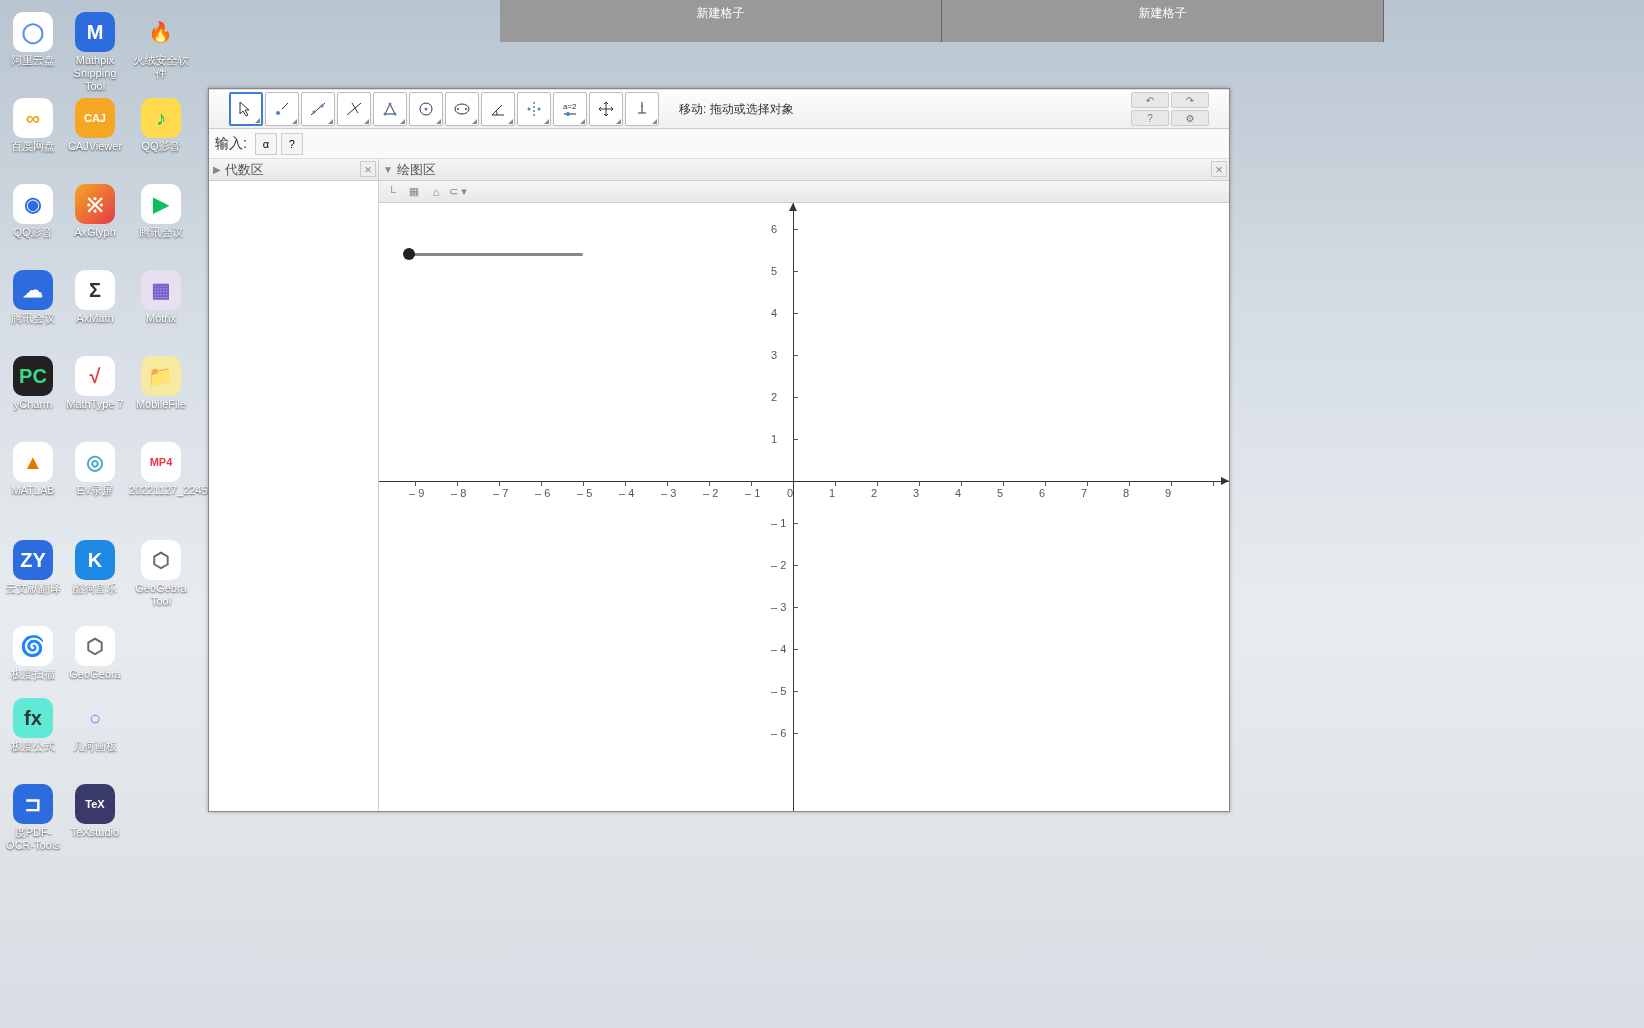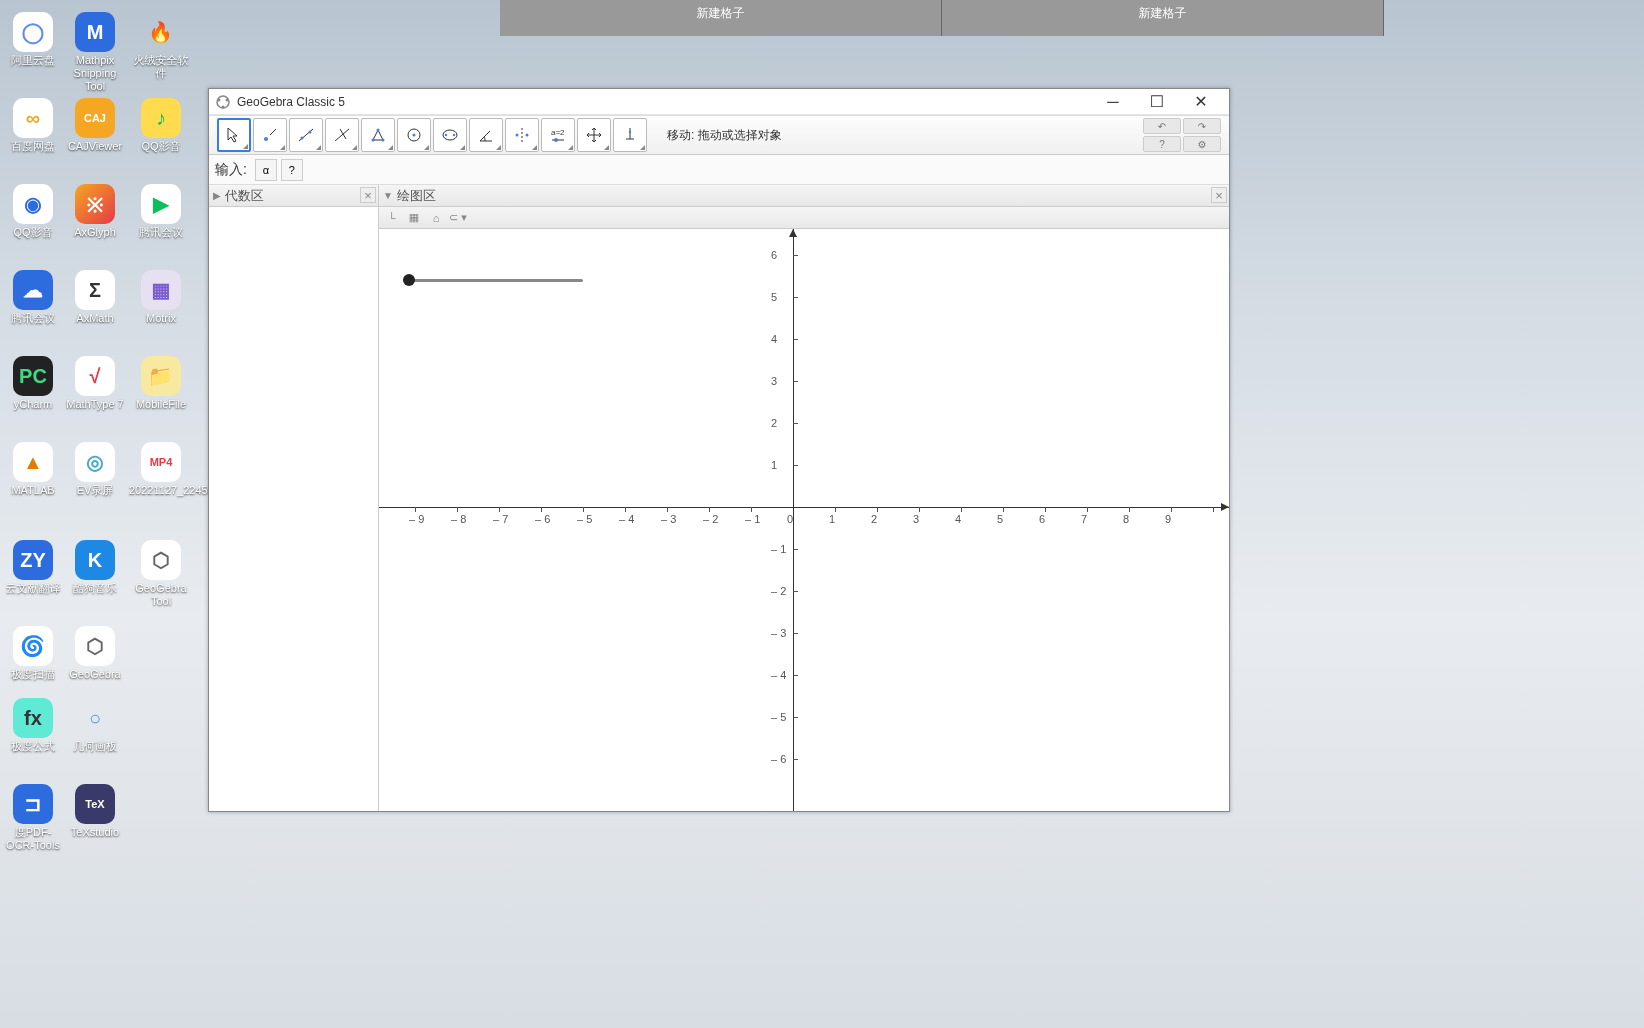--- a/index.html
+++ b/index.html
@@ -1,40 +1,40 @@
 <!DOCTYPE html>
 <html><head>
 <meta charset="utf-8">
 <style>
 * { margin: 0; padding: 0; box-sizing: border-box; font-family: "Microsoft YaHei", Arial, sans-serif; }
 body { width: 1644px; height: 1028px; background: linear-gradient(180deg, #b8c5d0 0%, #d5dce4 30%, #e8ecf0 60%, #d8dde3 100%); overflow: hidden; position: relative; }
 
 
-.top-tabs { position: absolute; top: 0; left: 500px; right: 260px; height: 36px; display: flex; background: #888; }
+.top-tabs { position: absolute; top: 0; left: 500px; right: 260px; height: 42px; display: flex; background: #888; }
 .top-tab { flex: 1; text-align: center; color: #fff; font-size: 12px; line-height: 26px; border-right: 1px solid #666; background: #999; }
 .top-tab.last { background: #888; }
 
 
 .desktop { position: absolute; top: 6px; left: 0; width: 200px; }
 .di { width: 66px; display: flex; flex-direction: column; align-items: center; position: absolute; cursor: pointer; }
 .di-ico { width: 40px; height: 40px; border-radius: 10px; display: flex; align-items: center; justify-content: center; font-size: 20px; color: #fff; font-weight: bold; }
 .di-lbl { color: #fff; font-size: 11px; text-align: center; text-shadow: 0 1px 2px rgba(0,0,0,0.8); margin-top: 2px; line-height: 13px; max-width: 64px; }
 
 
 .ggb { position: absolute; left: 208px; top: 88px; width: 1022px; height: 724px; background: #fff; border: 1px solid #888; box-shadow: 0 0 4px rgba(0,0,0,0.3); display: flex; flex-direction: column; }
 
 .titlebar { height: 26px; display: flex; align-items: center; padding: 0 6px; background: #fff; border-bottom: 1px solid #e5e5e5; }
 .titlebar .tico { width: 16px; height: 16px; margin-right: 6px; }
 .titlebar .ttl { flex: 1; font-size: 12px; color: #333; }
 .winbtn { width: 44px; height: 26px; display: flex; align-items: center; justify-content: center; color: #333; }
 
 .menubar { height: 26px; display: flex; align-items: center; padding: 0 6px; background: #fff; }
 .menubar span { font-size: 14px; color: #000; padding: 0 7px; cursor: pointer; }
 
-.toolbar { height: 40px; background: linear-gradient(#fdfdfd,#f0f0f0); border-top: 1px solid #ddd; border-bottom: 1px solid #ccc; display: flex; align-items: center; padding: 0 8px; gap: 2px; }
+.toolbar { height: 40px; background: linear-gradient(#fdfdfd,#f0f0f0); border-top: 1px solid #ddd; border-bottom: 1px solid #ccc; display: flex; align-items: center; padding: 0 20px; gap: 2px; }
 .tb-btn { width: 34px; height: 34px; border: 1px solid #bbb; background: #fff; border-radius: 2px; display: flex; align-items: center; justify-content: center; position: relative; }
 .tb-btn.active { border: 2px solid #3b7dd8; }
 .tb-corner { position: absolute; bottom: 1px; right: 1px; width: 0; height: 0; border-left: 5px solid transparent; border-bottom: 5px solid #888; }
 .tb-help { margin-left: 18px; font-size: 12px; color: #333; }
 .tb-help b { font-weight: normal; }
 .tb-right { margin-left: auto; display: flex; flex-direction: column; gap: 2px; }
 .tb-rt-row { display: flex; gap: 2px; }
 .tb-rt-btn { width: 38px; height: 16px; background: #e8e8e8; border: 1px solid #ccc; border-radius: 2px; display:flex;align-items:center;justify-content:center; font-size:10px; color:#777;}
 
 .inputbar { height: 30px; display: flex; align-items: center; padding: 0 6px; border-bottom: 1px solid #ddd; background: #fafafa; }
@@ -182,32 +182,20 @@
       <div class="di-lbl">度PDF-OCR-Tools</div>
     </div>
     <div class="di" style="left: 62px; top: 778px;">
       <div class="di-ico" style="background:#3a3a6a;color:#fff;font-size:11px">TeX</div>
       <div class="di-lbl">TeXstudio</div>
     </div>
   </div>
 
 <div class="ggb">
 
-  <div class="titlebar">
-    <svg class="tico" viewBox="0 0 16 16">
-        <circle cx="8" cy="8" r="6" fill="none" stroke="#888" stroke-width="1.5"></circle>
-        <circle cx="4" cy="6" r="1.5" fill="#888"></circle>
-        <circle cx="12" cy="6" r="1.5" fill="#888"></circle>
-        <circle cx="8" cy="13" r="1.5" fill="#888"></circle>
-      </svg>
-    <span class="ttl">GeoGebra Classic 5</span>
-    <div class="winbtn">─</div>
-    <div class="winbtn">☐</div>
-    <div class="winbtn close">✕</div>
-  </div>
 
 
   <div class="toolbar">
     <div class="tb-btn active">
         <svg width="20" height="20">
           <path d="M4 3 L4 15 L7 12 L10 17 L12 16 L9 11 L13 11 Z" fill="#fff" stroke="#333"></path>
         </svg>
         <div class="tb-corner"></div>
       </div>
     <div class="tb-btn">

